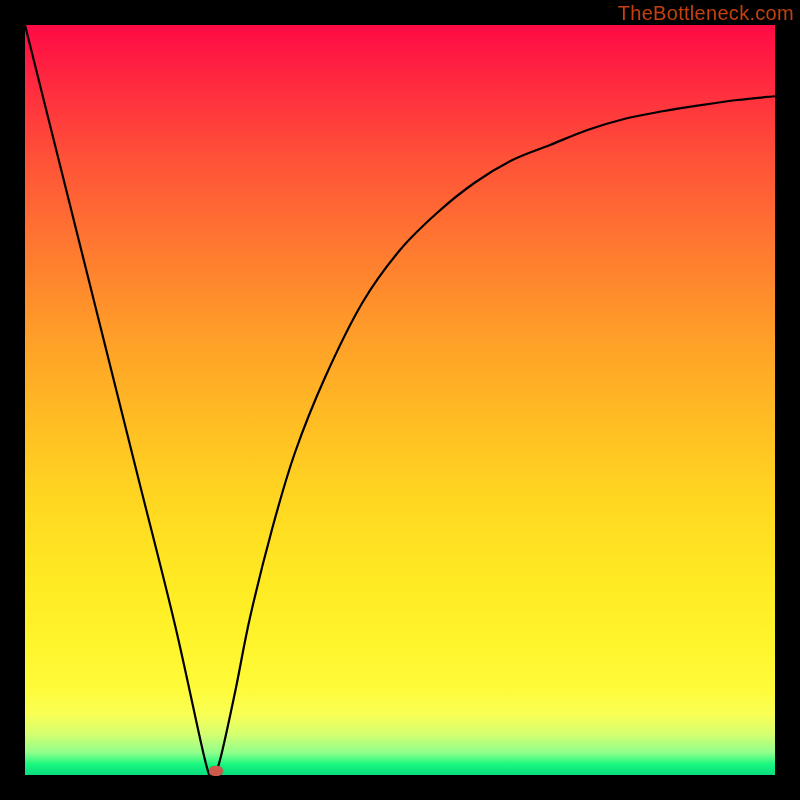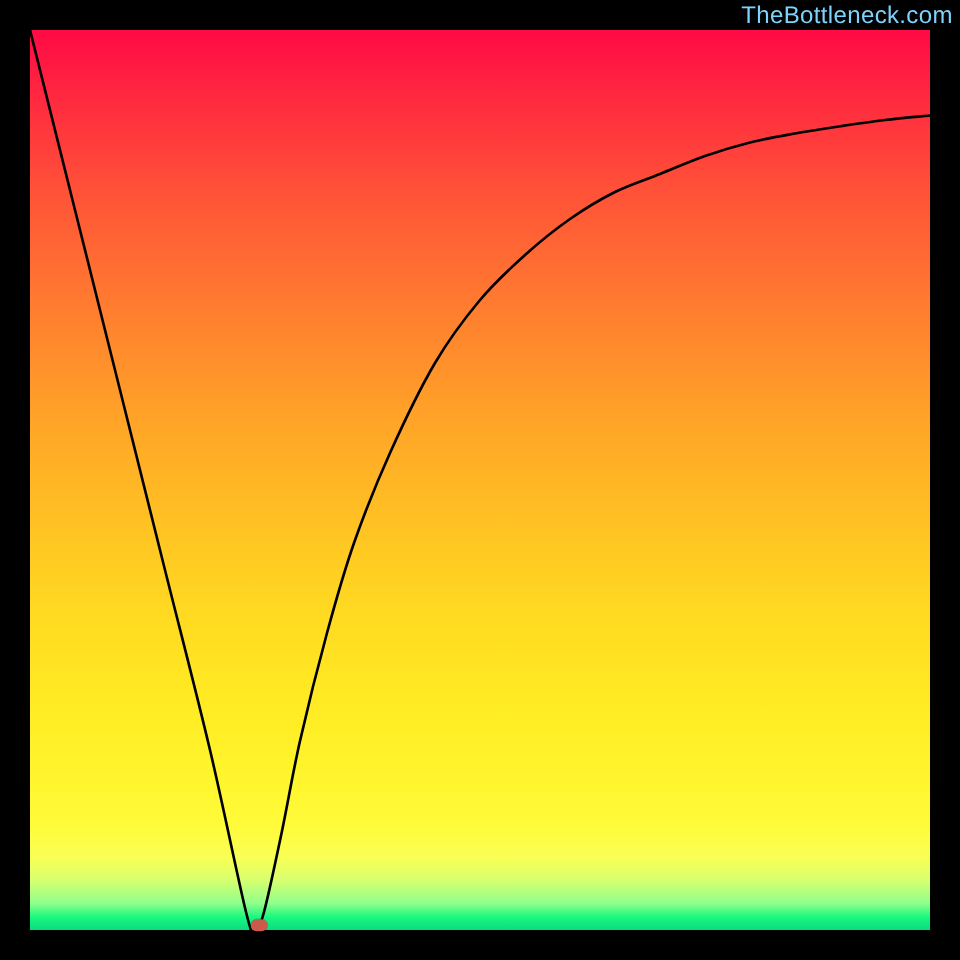--- a/index.html
+++ b/index.html
@@ -47,21 +47,21 @@
     position: absolute;
     left: 0;
     top: 0;
     width: 750px;
     height: 750px;
   }
   .watermark {
     position: absolute;
     top: 2px;
     right: 6px;
-    color: #7dd3fc;
+    color: #c2410c;
     font-size: 20px;
     letter-spacing: 0.3px;
     user-select: none;
   }
   .marker {
     position: absolute;
     width: 14px;
     height: 10px;
     background: #cc5a4a;
     border-radius: 5px;

